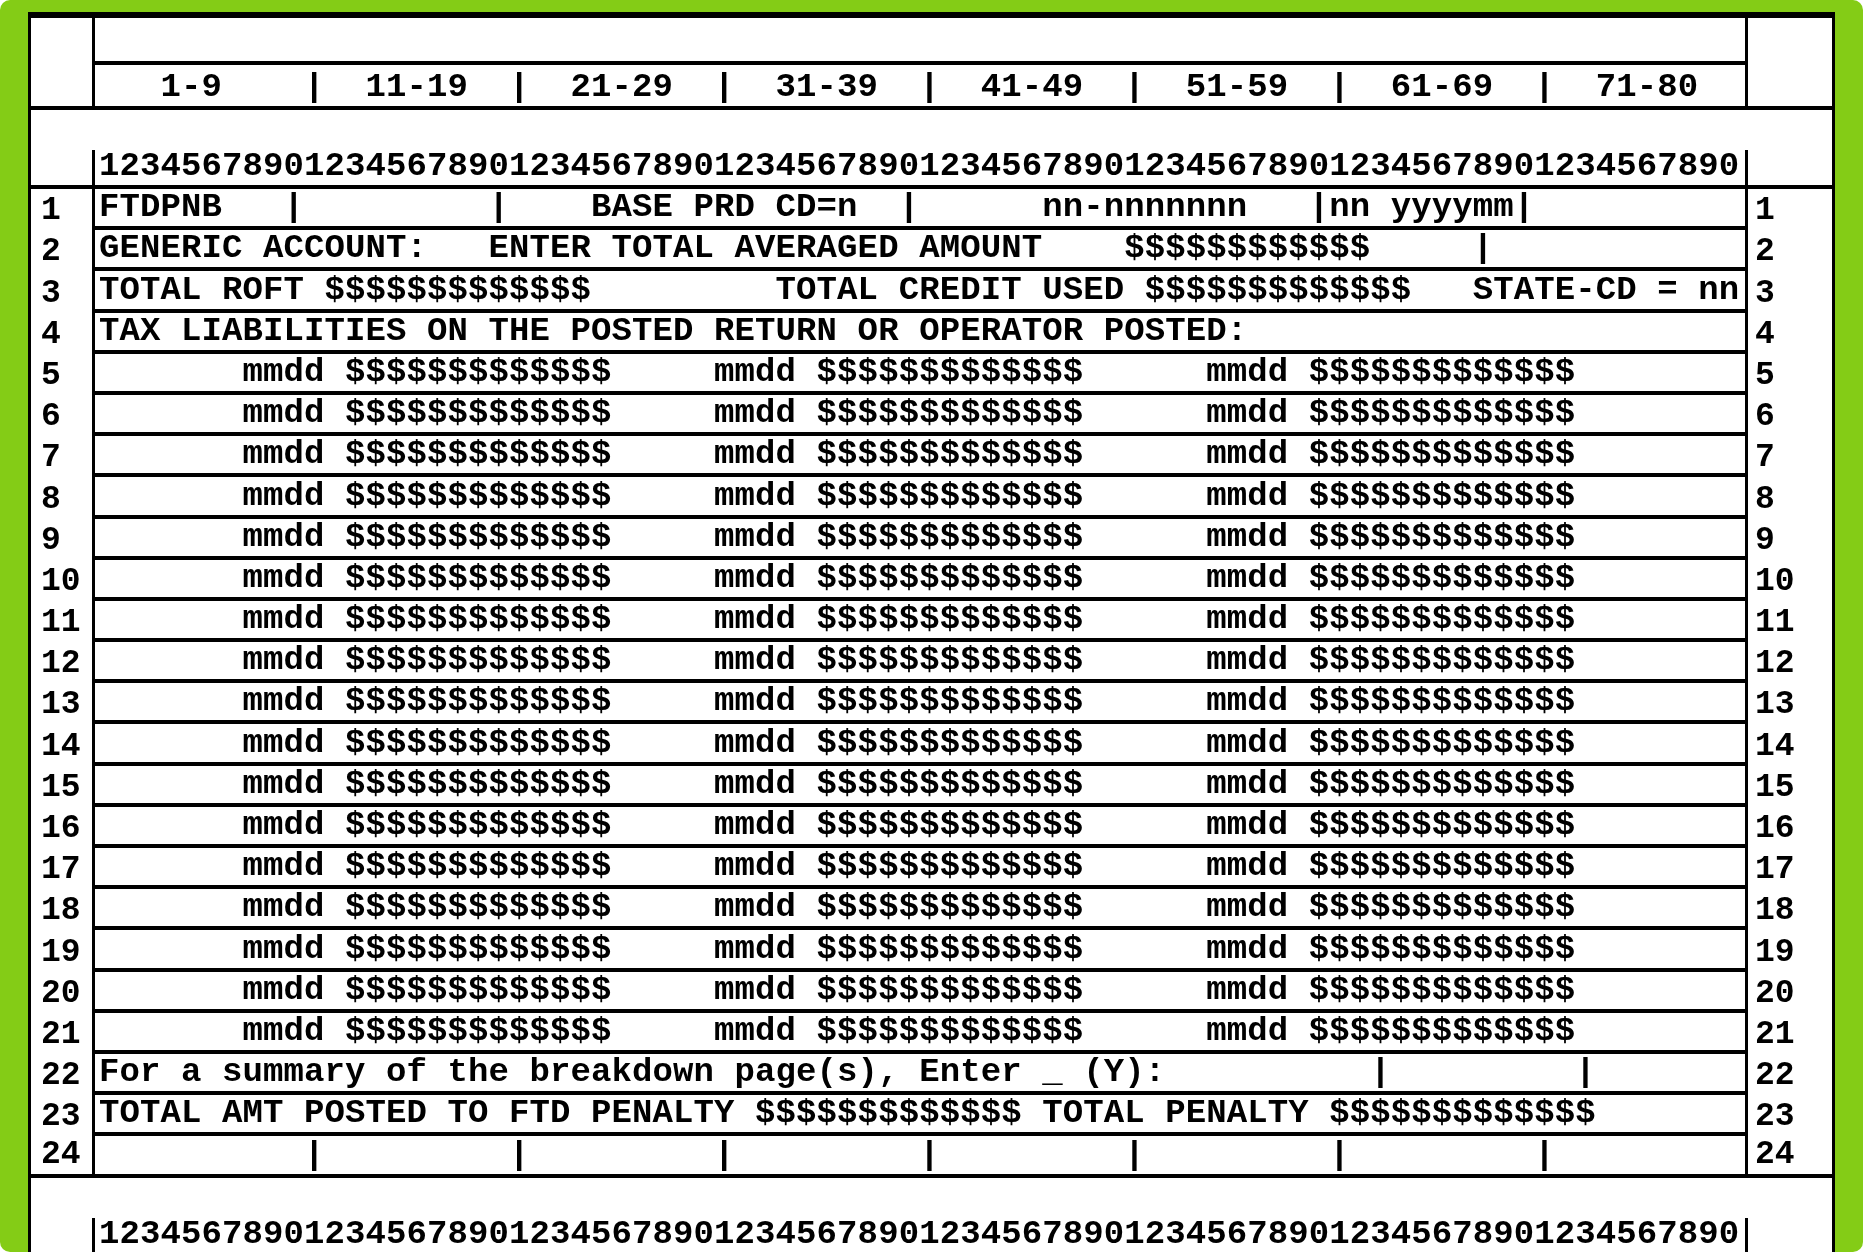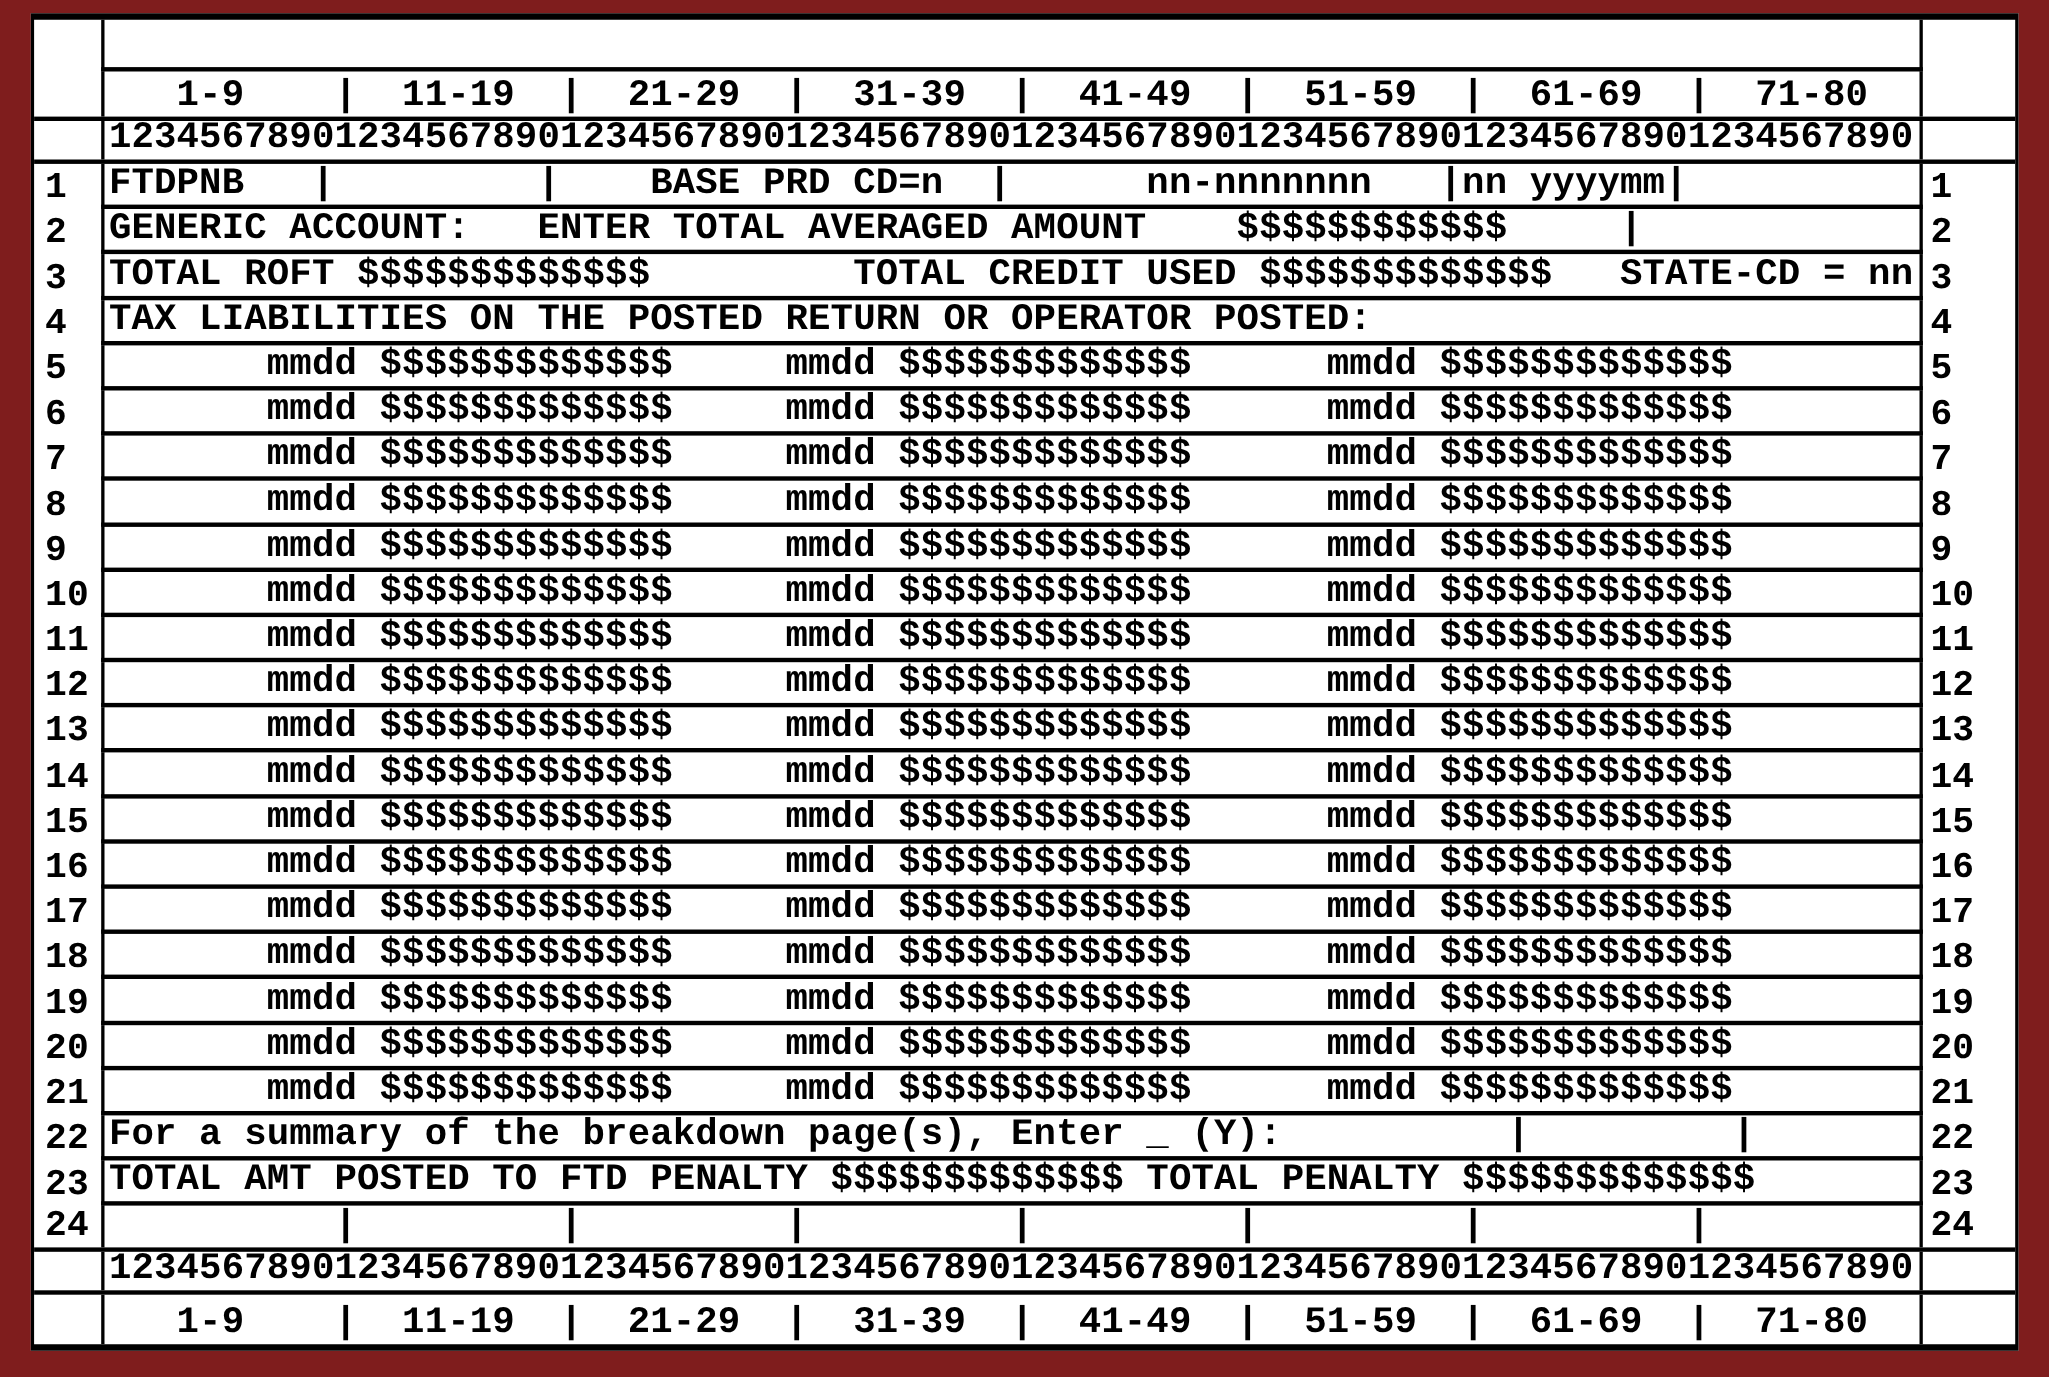--- a/index.html
+++ b/index.html
@@ -1,28 +1,28 @@
 <!DOCTYPE html>
 <html><head>
 <meta charset="utf-8">
 <style>
   html,body{margin:0;padding:0;background:#fff;}
   .sheet{
-    position:relative;width:1863px;height:1252px;background:#7f1d1d;overflow:hidden;
-    font-family:"Liberation Mono","DejaVu Sans Mono",monospace;color:#000;
+    position:relative;width:1863px;height:1252px;background:#84cc16;overflow:hidden;
+    font-family:"Liberation Mono","DejaVu Sans Mono",monospace;color:#000;border-radius:10px;
   }
   .tbl{
     position:absolute;left:28px;top:12px;width:1807px;
     border:3px solid #000;border-top-width:6px;border-bottom-width:6px;
     display:flex;flex-direction:column;box-sizing:border-box;background:#fff;
   }
   .row{display:flex;align-items:stretch;box-sizing:border-box;}
   .r-blank{height:47px;}
   .r-head{height:45px;}
-  .r-rule{height:39px;}
+  .r-rule{height:39px;margin-top:40px;}
   .r-num{height:41.2px;}
   .u-row{border-bottom:4px solid #000;}
   .u-cell .content{border-bottom:4px solid #000;text-align:right;}
   .gut{flex:0 0 61px;display:flex;align-items:flex-end;box-sizing:border-box;
        font:700 33px/34px "Liberation Mono","DejaVu Sans Mono",monospace;
        padding:0 0 2px 10px;overflow:hidden;white-space:pre;}
   .gut.r{flex:0 0 84px;padding-left:7px;}
   .content{
     flex:1 1 auto;margin:0;box-sizing:border-box;
     border-left:3px solid #000;border-right:3px solid #000;

